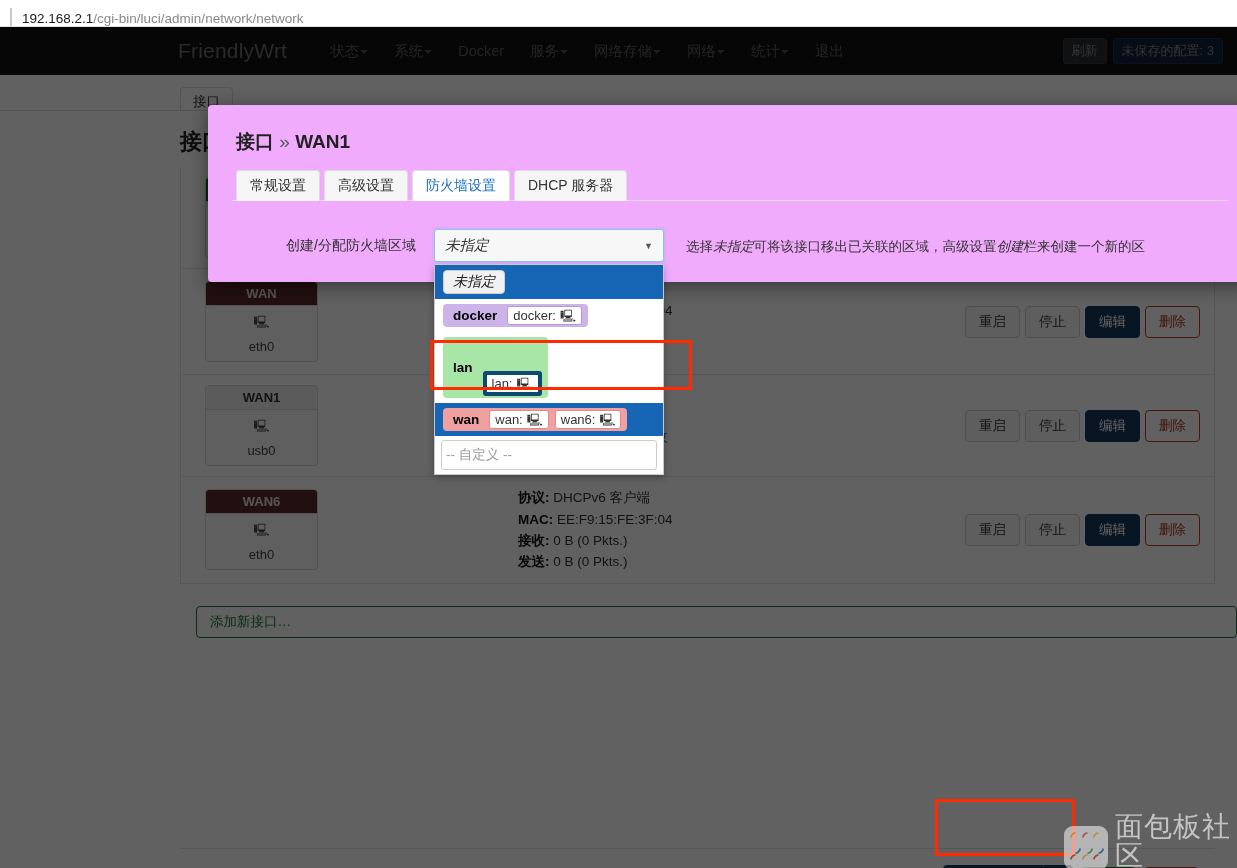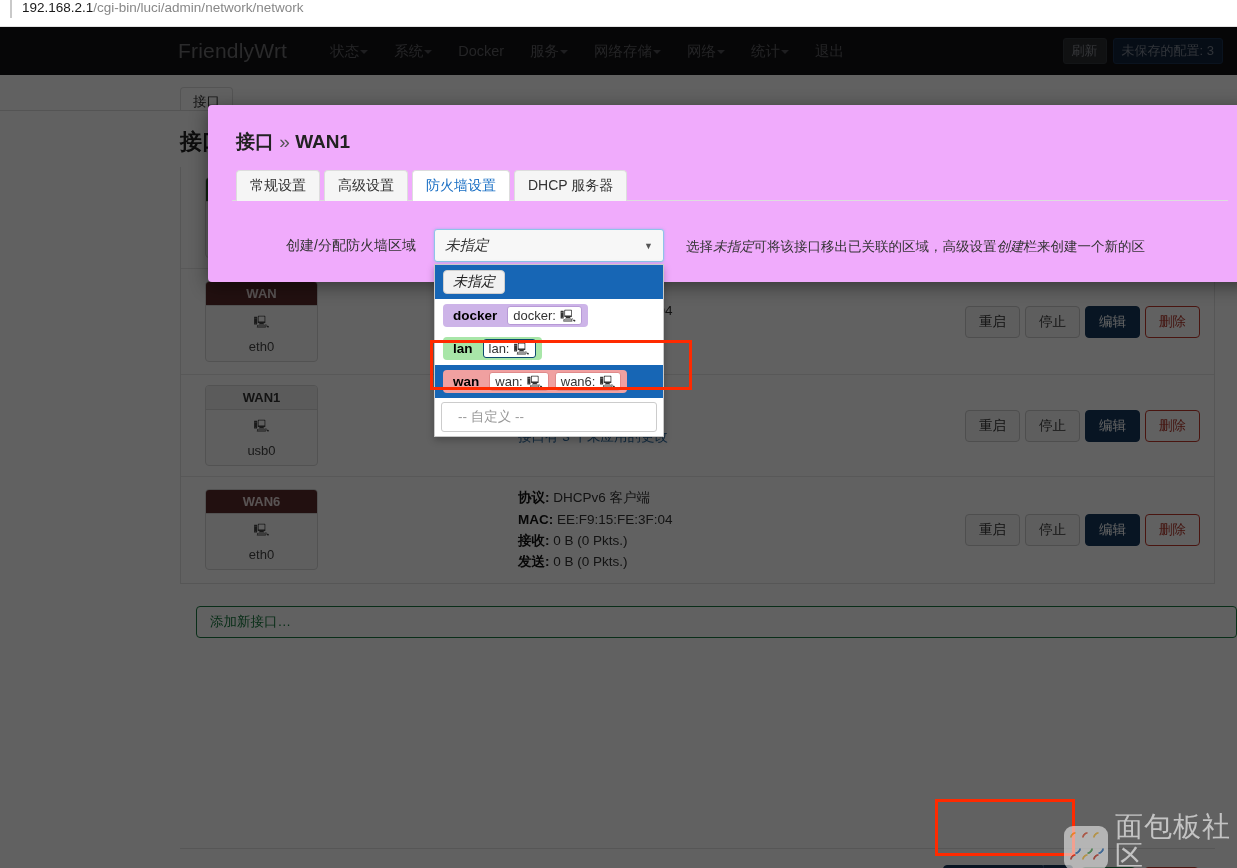--- a/index.html
+++ b/index.html
@@ -8,21 +8,21 @@
     width:1237px; height:868px;
     font-family:"Liberation Sans", sans-serif;
     background:#ffffff;
     overflow:hidden;
     position:relative;
   }
 
   
   #urlbar {
     height:27px; background:#ffffff;
-    display:flex; align-items:flex-start;
+    display:flex; align-items:flex-end;
     padding-left:10px;
     font-size:13.5px; color:#888;
     border-bottom:1px solid #e3e3e3;
   }
   #urlbar .bar { width:2px; height:18px; background:#c9c9c9; margin-right:10px; }
   #urlbar .host { color:#1a1a1a; }
 
   
   #page { position:absolute; top:27px; left:0; right:0; bottom:0; background:#fff; }
 
@@ -179,26 +179,26 @@
     background:#fff; border-radius:3px; padding:1px 5px; font-size:13px;
     display:inline-flex; align-items:center; gap:4px; color:#333;
   }
   .ddopt .unspec {
     background:#f1f1f1; border:1px solid #cfcfcf; border-radius:4px;
     padding:2px 9px; font-size:14px; font-style:italic; color:#222;
   }
   .z-docker { background:#cdb4e8; }
   .z-docker .zif { border:1px solid #b79ad6; }
   .z-lan { background:#a8e6a8; }
-  .z-lan .zif { border:1px solid #0c4a6e; }
+  .z-lan .zif { border:4px solid #0c4a6e;margin-top:32px; }
   .z-wan { background:#f0a0a0; }
   .z-wan .zif { border:1px solid #e08a8a; }
   #customin {
     margin:4px 6px 2px; border:1px solid #ccc; border-radius:3px;
-    padding:5px 16px; font-size:13.5px; color:#999; background:#fff;
+    padding:5px 4px; font-size:13.5px; color:#999; background:#fff;
   }
   .neticon { font-size:12px; line-height:1; }
 
   #mfoot { display:flex; justify-content:flex-end; gap:8px; padding:40px 0 0; }
 
   
   .annot { position:absolute; border:3px solid #ff2a00; z-index:60; pointer-events:none; }
   #annot1 { left:430px; top:340px; width:262px; height:50px; }
   #annot2 { left:935px; top:799px; width:140px; height:57px; }
 

